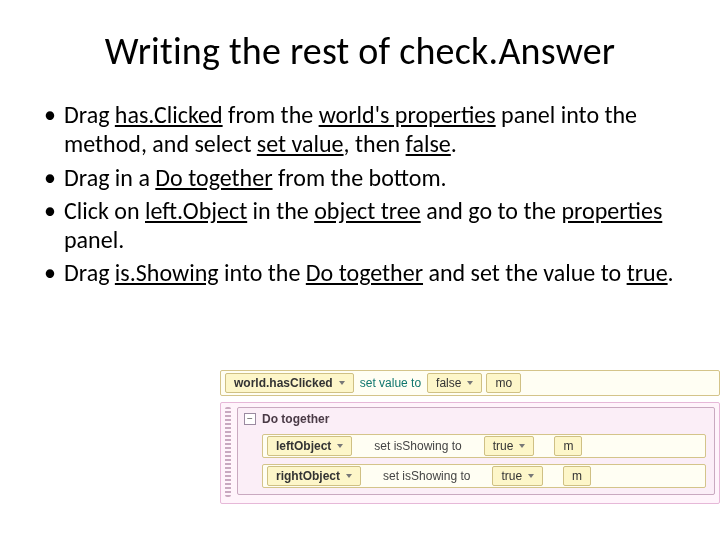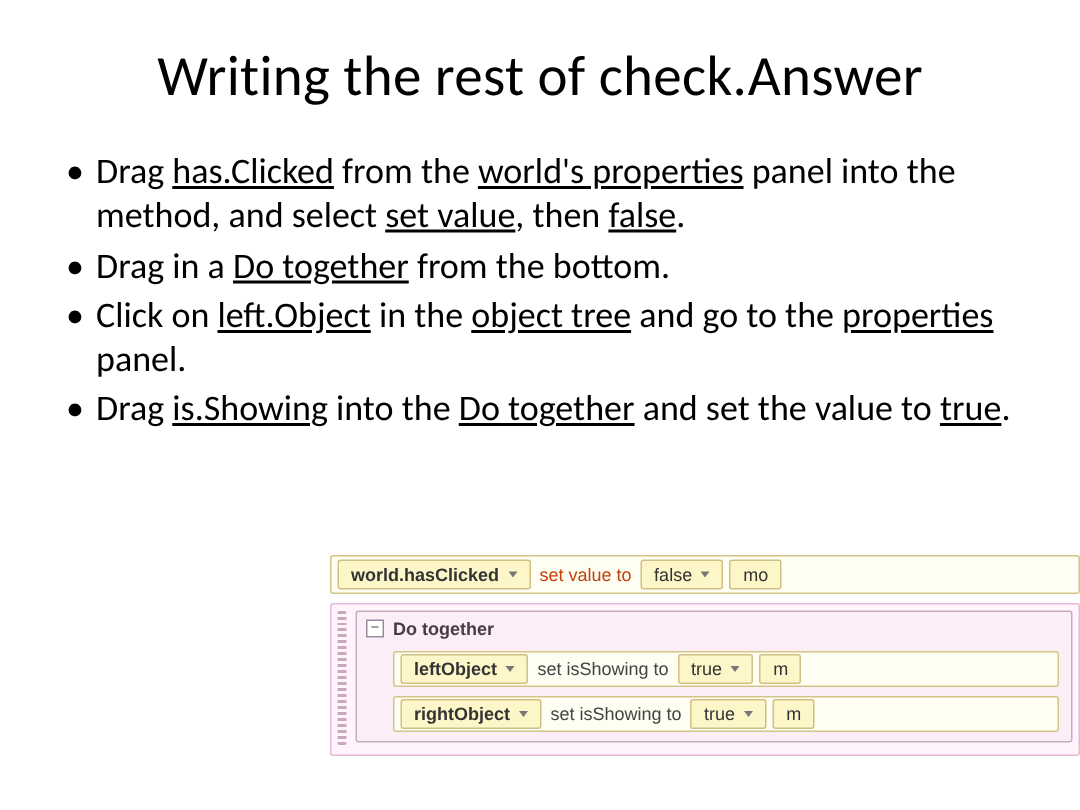--- a/index.html
+++ b/index.html
@@ -11,30 +11,30 @@
   .bullets li::before { content: "•"; position: absolute; left: 4px; top: 0; }
   .bullets .u { text-decoration: underline; }
 
   
   .alice { position: absolute; left: 220px; top: 370px; width: 500px; height: 160px; font-family: Arial, sans-serif; font-size: 12px; }
 
   .row1 { display: flex; align-items: center; gap: 4px; height: 26px; border: 1px solid #d4c48a; background: #fffef3; padding: 2px 4px; border-radius: 2px; }
   .tile { display: inline-flex; align-items: center; height: 20px; padding: 0 8px; border: 1px solid #cfc084; background: #fdf6c9; color: #333; border-radius: 2px; gap: 4px; white-space: nowrap; }
   .tile .dd { width: 0; height: 0; border-left: 3px solid transparent; border-right: 3px solid transparent; border-top: 4px solid #777; margin-left: 2px; }
   .tile.b { font-weight: bold; }
-  .row1 .label { padding: 0 2px; color: #c2410c; }
+  .row1 .label { padding: 0 2px; color: #0f766e; }
 
   .outer-box { margin-top: 6px; border: 1px solid #e6b8d8; background: #fff4fb; border-radius: 2px; padding: 4px 4px 6px 4px; }
   .drag-dots { width: 6px; min-height: 90px; background: repeating-linear-gradient(#c9a9c0 0 2px, transparent 2px 4px); float: left; margin-right: 6px; border-radius: 2px; }
   .do-together-box { margin-left: 12px; border: 1px solid #c9a9c0; background: #fbeef7; border-radius: 2px; }
   .dt-header { display: flex; align-items: center; gap: 6px; padding: 4px 6px; color: #4a3a46; }
   .dt-header .minus { width: 12px; height: 12px; border: 1px solid #9a8aa0; background: #fff; display: inline-flex; align-items: center; justify-content: center; font-size: 10px; line-height: 1; color: #555; }
   .dt-header .txt { font-weight: bold; }
   .dt-body { padding: 4px 8px 6px 24px; display: flex; flex-direction: column; gap: 6px; }
-  .inner-row { display: flex; align-items: center; gap: 4px; height: 24px; border: 1px solid #d4c48a; background: #fffef3; padding: 2px 4px; border-radius: 2px; }
+  .inner-row { display: flex; align-items: center; gap: 20px; height: 24px; border: 1px solid #d4c48a; background: #fffef3; padding: 2px 4px; border-radius: 2px; }
   .inner-row .label { padding: 0 2px; color: #444; }
 </style>
 </head>
 <body>
 
 <div class="slide">
   <h1 class="title">Writing the rest of check.Answer</h1>
 
   <ul class="bullets">
       <li><span>Drag </span><span class="u">has.Clicked</span><span> from the </span><span class="u">world's properties</span><span> panel into the method, and select </span><span class="u">set value</span><span>, then </span><span class="u">false</span><span>.</span></li>

